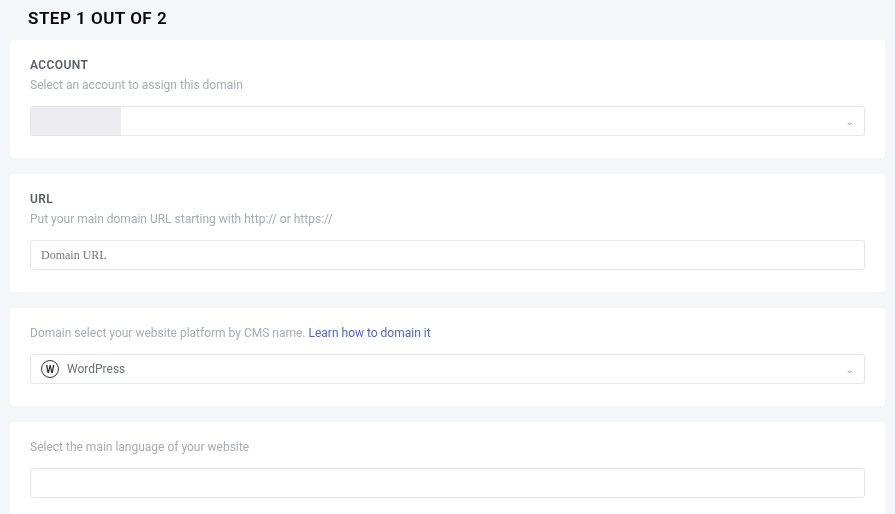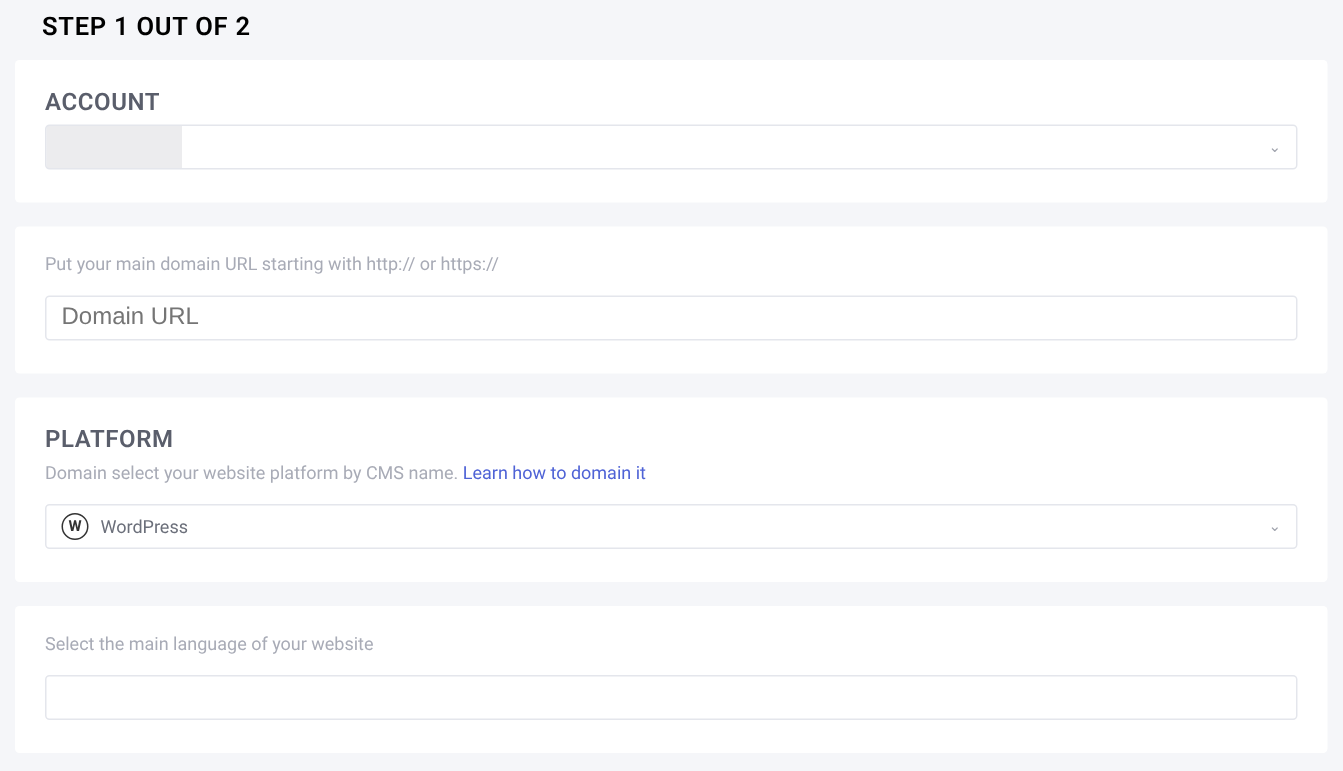--- a/index.html
+++ b/index.html
@@ -18,21 +18,21 @@
       letter-spacing: 0.5px;
       padding: 8px 18px 12px;
     }
     .card {
       background: #fff;
       border-radius: 3px;
       padding: 18px 20px 22px;
       margin-bottom: 16px;
     }
     .field-label {
-      font-size: 16px;
+      font-size: 12px;
       font-weight: 600;
       color: #5a5e6b;
       letter-spacing: 0.4px;
       margin-bottom: 6px;
     }
     .field-desc {
       font-size: 12px;
       color: #a8abb6;
       margin-bottom: 14px;
     }
@@ -79,47 +79,48 @@
       align-items: center;
       justify-content: center;
       font-size: 10px;
       font-weight: 700;
       color: #333;
     }
     input {
       border: none;
       outline: none;
       width: 100%;
-      font-family: Liberation Sans, sans-serif;
-      font-size: 16px;
+      font-family: Liberation Serif, serif;
+      font-size: 12px;
       background: transparent;
     }
   </style>
 </head>
 <body>
 
 <div class="step-title">STEP 1 OUT OF 2</div>
 
 <div class="card">
   <div class="field-label">ACCOUNT</div>
+  <div class="field-desc">Select an account to assign this domain</div>
   <div class="select-box blurred">
     <span></span>
     <span class="chevron">⌄</span>
   </div>
 </div>
 
 <div class="card">
+  <div class="field-label">URL</div>
   <div class="field-desc">Put your main domain URL starting with http:// or https://</div>
   <div class="text-input">
     <input type="text" placeholder="Domain URL" style="">
   </div>
 </div>
 
 <div class="card">
-  <div class="field-label">PLATFORM</div>
   <div class="field-desc">
     <span>Domain select your website platform by CMS name. </span><a href="#">Learn how to domain it</a>
   </div>
   <div class="select-box">
     <span class="platform-box">
       <span class="wp-icon">W</span>
       <span>WordPress</span>
     </span>
     <span class="chevron">⌄</span>
   </div>

